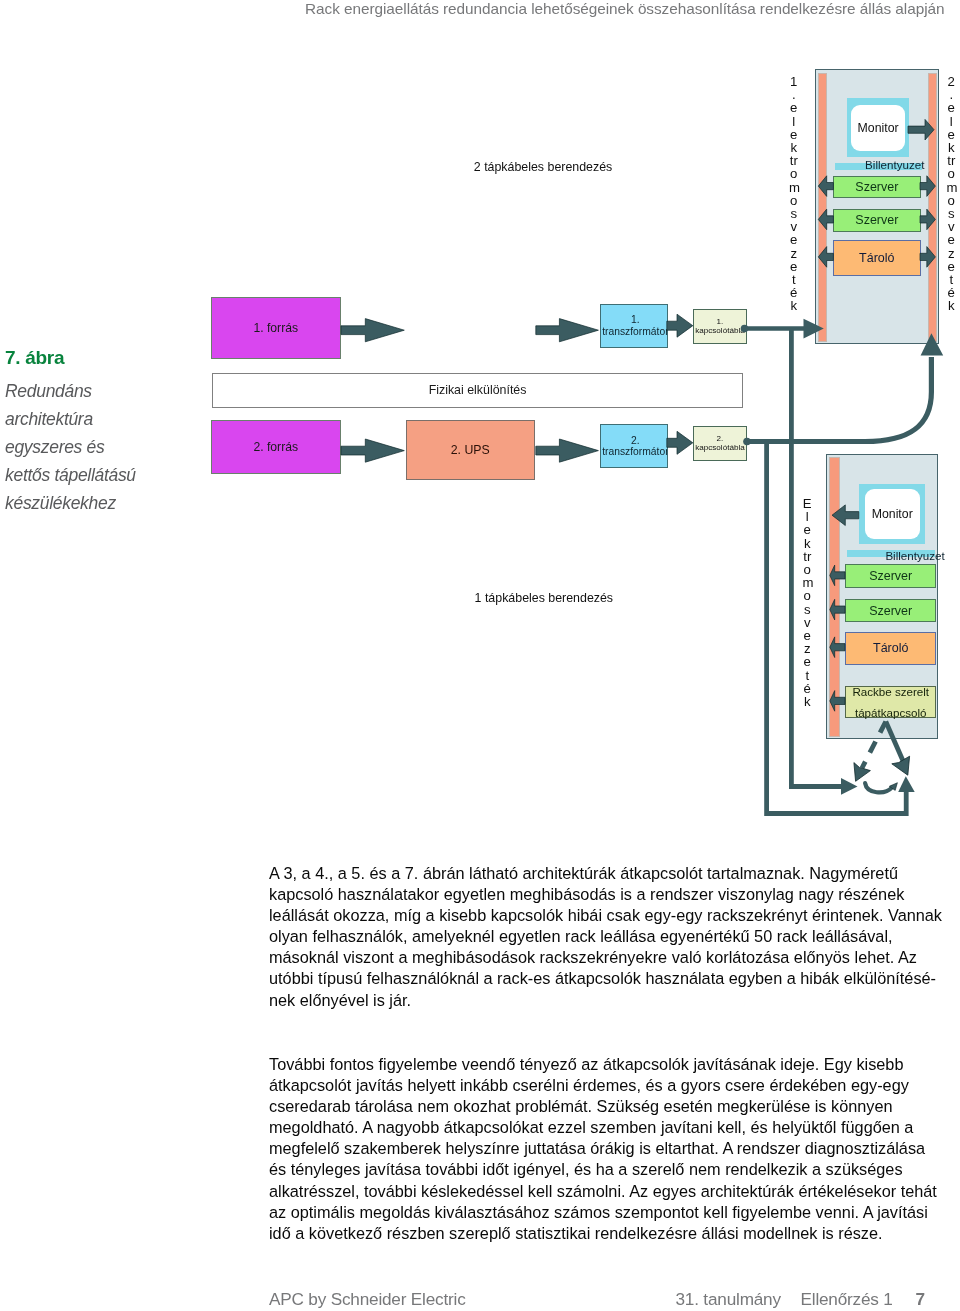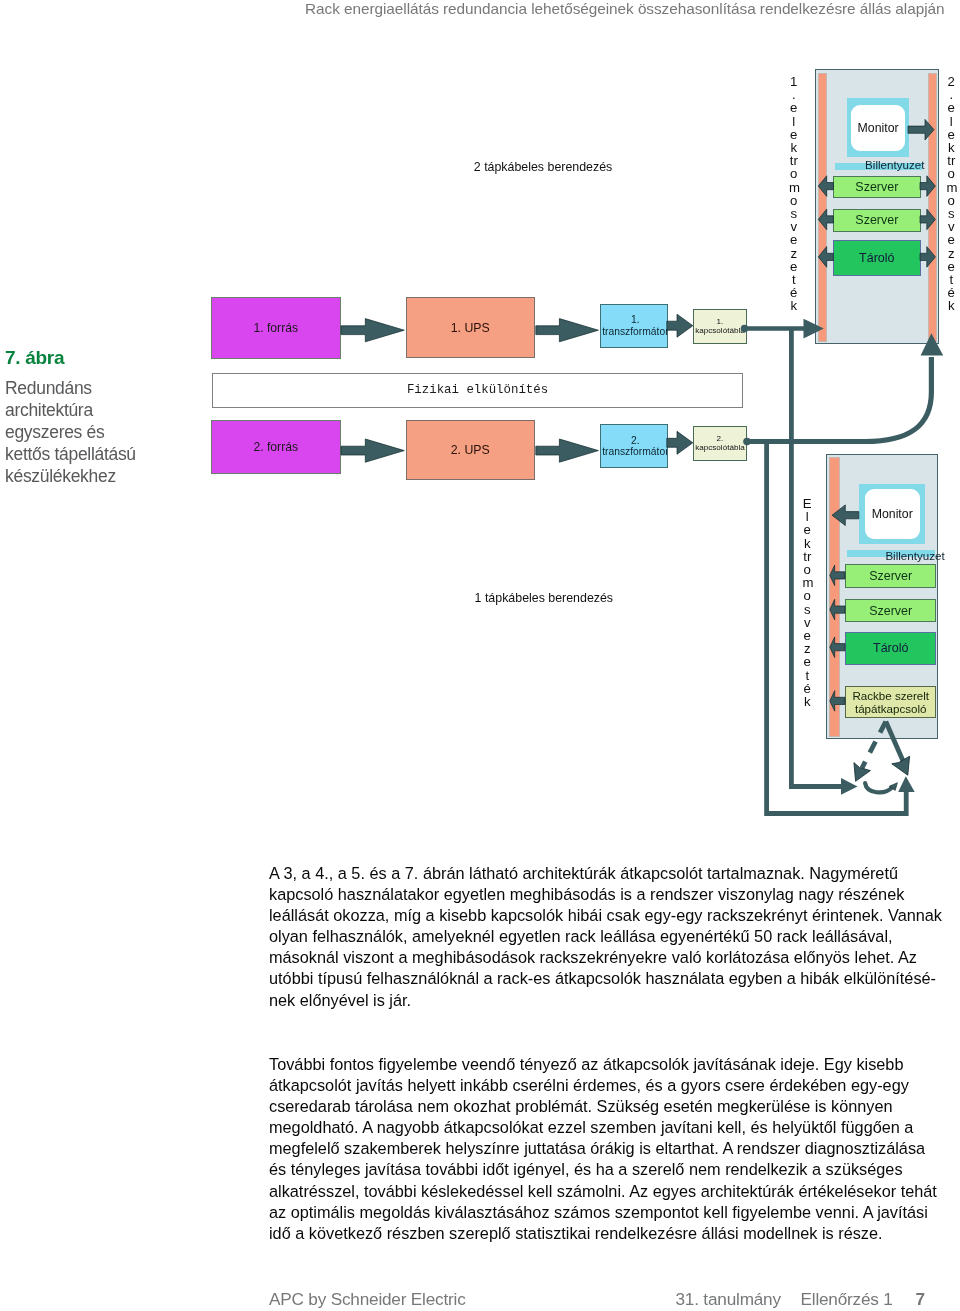--- a/index.html
+++ b/index.html
@@ -5,21 +5,21 @@
   html,body{margin:0;padding:0;}
   body{width:960px;height:1311px;background:#ffffff;font-family:"Liberation Sans",sans-serif;position:relative;overflow:hidden;-webkit-font-smoothing:antialiased;}
   .page{position:absolute;left:0;top:0;width:960px;height:1311px;}
 
   
   #header-title{position:absolute;left:305px;top:1px;width:650px;height:16px;line-height:16px;text-align:left;
     font-size:15.35px;color:#77787a;white-space:nowrap;letter-spacing:-0.05px;}
 
   
   #fig-label{position:absolute;left:5px;top:347px;font-size:19px;font-weight:bold;color:#08833d;letter-spacing:-0.3px;}
-  #fig-caption{position:absolute;left:5px;top:377px;width:141px;font-size:17.5px;color:#58595b;line-height:22px;letter-spacing:-0.3px;}
+  #fig-caption{position:absolute;left:5px;top:377px;width:141px;font-size:17.5px;font-style:italic;color:#58595b;line-height:28px;letter-spacing:-0.3px;}
 
   
   #diagram{position:absolute;left:0;top:0;width:960px;height:830px;}
 
   .dbox{position:absolute;box-sizing:border-box;display:flex;align-items:center;justify-content:center;text-align:center;}
   .dbox span{display:block;}
 
   .src{background:#d946ef;border:1px solid #69806b;color:#1a1a1a;font-size:12.2px;}
   .ups{background:#f5a083;border:1px solid #7a6f6a;color:#2a1008;font-size:12.3px;}
   .trf{background:#84dcf8;border:1.2px solid #3f6e74;color:#10252e;font-size:10.3px;line-height:11.5px;
@@ -31,22 +31,22 @@
 
   
   .rack{position:absolute;box-sizing:border-box;background:#d8e4e8;border:1.6px solid #47646b;}
   .pstrip{position:absolute;box-sizing:border-box;background:#f79a7c;border:1px solid #c8b7ae;}
   .mon-outer{position:absolute;box-sizing:border-box;background:#82d9e8;}
   .mon-inner{position:absolute;box-sizing:border-box;background:#ffffff;border-radius:9px;display:flex;align-items:center;justify-content:center;font-size:12.3px;color:#111;}
   .kbd{position:absolute;box-sizing:border-box;background:#82d9e8;}
   .kbdlabel{position:absolute;text-align:right;font-size:11.6px;color:#0d2330;}
   .unit{position:absolute;box-sizing:border-box;display:flex;align-items:center;justify-content:center;font-size:12.5px;}
   .unit.green{background:#98ef78;border:1px solid #4c7a58;color:#0e3516;}
-  .unit.blue{background:#22c55e;border:1px solid #5a6ea5;color:#101b3a;}
-  .unit.olive{background:#dfe8a8;border:1px solid #54684a;color:#14220a;font-size:11.6px;line-height:13px;text-align:center;}
+  .unit.blue{background:#fdba74;border:1px solid #5a6ea5;color:#101b3a;}
+  .unit.olive{background:#dfe8a8;border:1px solid #54684a;color:#14220a;font-size:11.6px;line-height:21px;text-align:center;}
 
   
   .vlabel{position:absolute;width:9.5px;text-align:center;font-size:13.2px;color:#111;line-height:13.2px;
     word-break:break-all;overflow-wrap:anywhere;}
 
   
   .para{position:absolute;left:269px;width:677px;font-size:16.3px;line-height:21.1px;color:#0a0a0a;text-align:left;}
   .para b{font-weight:normal;}
   #para1{top:863px;}
   #para2{top:1054px;}
@@ -65,21 +65,21 @@
 
   
   #lbl-top{left:473.8px;top:159.5px;}
   #lbl-bot{left:474.6px;top:590.5px;}
 
   #src1{left:210.7px;top:297.3px;width:130.1px;height:61.5px;}
   #ups1{left:405.6px;top:297.4px;width:129.3px;height:60.8px;}
   #trf1{left:599.6px;top:303.6px;width:68px;height:44.5px;}
   #swb1{left:693.2px;top:308.7px;width:53.5px;height:35px;}
 
-  #phys{left:212.4px;top:373.1px;width:530.3px;height:34.5px;font-family:Liberation Mono, monospace;}
+  #phys{left:212.4px;top:373.1px;width:530.3px;height:34.5px;}
 
   #src2{left:210.7px;top:419.8px;width:130.1px;height:54px;}
   #ups2{left:405.6px;top:419.8px;width:129.3px;height:60.5px;}
   #trf2{left:599.6px;top:424.2px;width:68px;height:44px;}
   #swb2{left:693.2px;top:425.6px;width:53.5px;height:35px;}
 
   
   #rack1{left:815.4px;top:69.4px;width:123.3px;height:274.4px;}
   #r1-ps-l{left:1.9px;top:2.6px;width:9.1px;height:269px;}
   #r1-ps-r{left:111.4px;top:2.6px;width:9.1px;height:269px;}
@@ -154,21 +154,20 @@
         <path d="M 845 606 L 834.7 606 L 834.7 599.3000000000001 L 829.8 609.6 L 834.7 619.9 L 834.7 613.2 L 845 613.2 Z" fill="#3b5c61" stroke="#10292c" stroke-width="0.7" stroke-linejoin="round"></path>
         <path d="M 845 643.6 L 834.7 643.6 L 834.7 636.9000000000001 L 829.8 647.2 L 834.7 657.5 L 834.7 650.8000000000001 L 845 650.8000000000001 Z" fill="#3b5c61" stroke="#10292c" stroke-width="0.7" stroke-linejoin="round"></path>
         <path d="M 845 697.3 L 834.7 697.3 L 834.7 690.6 L 829.8 700.9 L 834.7 711.1999999999999 L 834.7 704.5 L 845 704.5 Z" fill="#3b5c61" stroke="#10292c" stroke-width="0.7" stroke-linejoin="round"></path>
         <path d="M 858.8 511.6 L 845.3 511.6 L 845.3 504.90000000000003 L 832 515.2 L 845.3 525.5 L 845.3 518.8000000000001 L 858.8 518.8000000000001 Z" fill="#3b5c61" stroke="#10292c" stroke-width="0.7" stroke-linejoin="round"></path>
       </svg>
 
     <div class="lbl" id="lbl-top">2 tápkábeles berendezés</div>
     <div class="lbl" id="lbl-bot">1 tápkábeles berendezés</div>
 
     <div class="dbox src" id="src1">1. forrás</div>
-    <div class="dbox ups" id="ups1">1. UPS</div>
     <div class="dbox trf" id="trf1">
         <span>1.<br>transzformátor</span>
       </div>
     <div class="dbox swb" id="swb1">
         <span>1.<br>kapcsolótábla</span>
       </div>
 
     <div class="dbox phys" id="phys">Fizikai elkülönítés</div>
 
     <div class="dbox src" id="src2">2. forrás</div>

